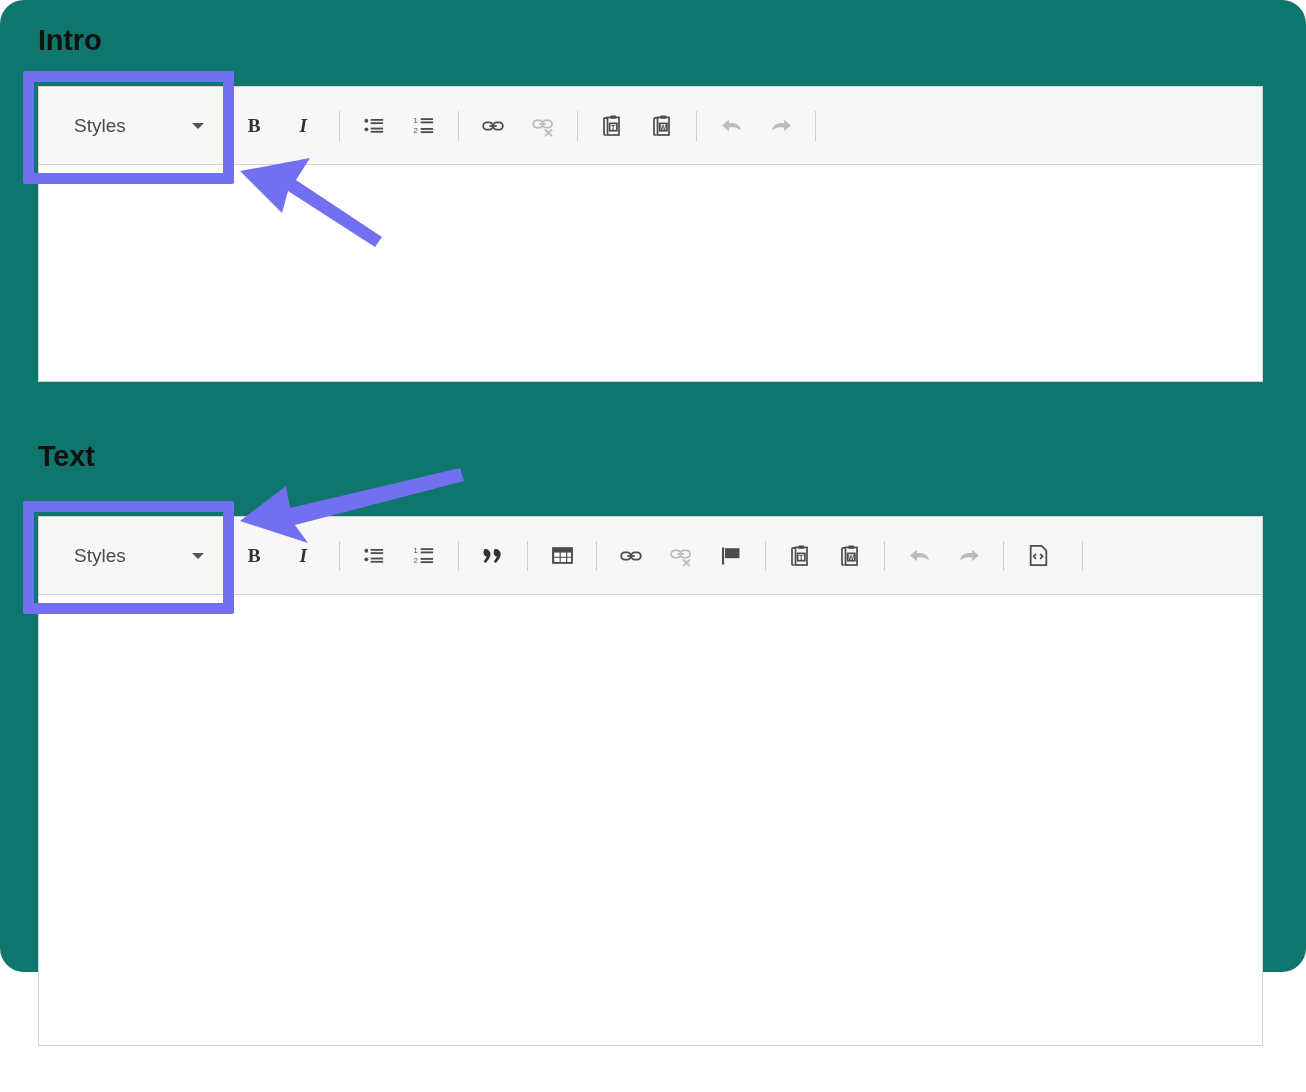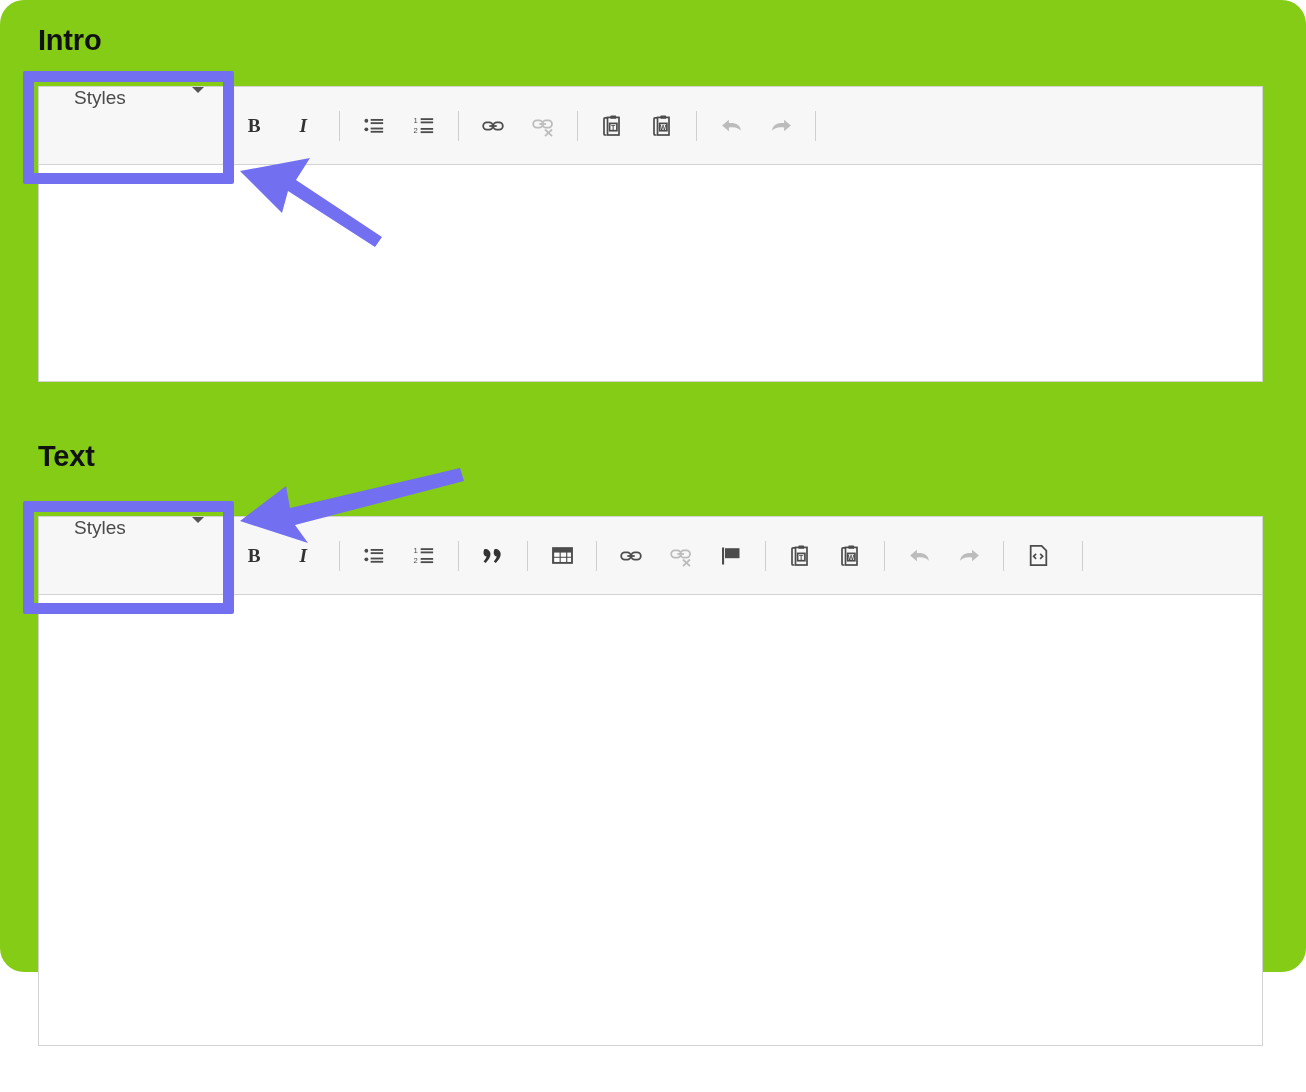--- a/index.html
+++ b/index.html
@@ -10,21 +10,21 @@
     width: 1306px;
     height: 1092px;
     overflow: hidden;
     font-family: "Liberation Sans", sans-serif;
   }
 
   .page {
     position: relative;
     width: 1306px;
     height: 972px;
-    background: #84cc16;
+    background: #0f766e;
     border-radius: 24px;
   }
 
   
   .section-heading {
     position: absolute;
     left: 38px;
     font-size: 29px;
     font-weight: bold;
     color: #111111;
@@ -51,21 +51,21 @@
     align-items: stretch;
     height: 78px;
     background: #f7f7f7;
     border-bottom: 1px solid #d3d3d3;
     padding-left: 0;
   }
 
   
   .styles-combo {
     display: flex;
-    align-items: flex-start;
+    align-items: center;
     justify-content: space-between;
     width: 185px;
     min-width: 185px;
     height: 100%;
     padding: 0 19px 0 35px;
     background: #f7f7f7;
     border-right: 1px solid #d8d8d8;
     cursor: default;
   }
   .styles-combo .label {

